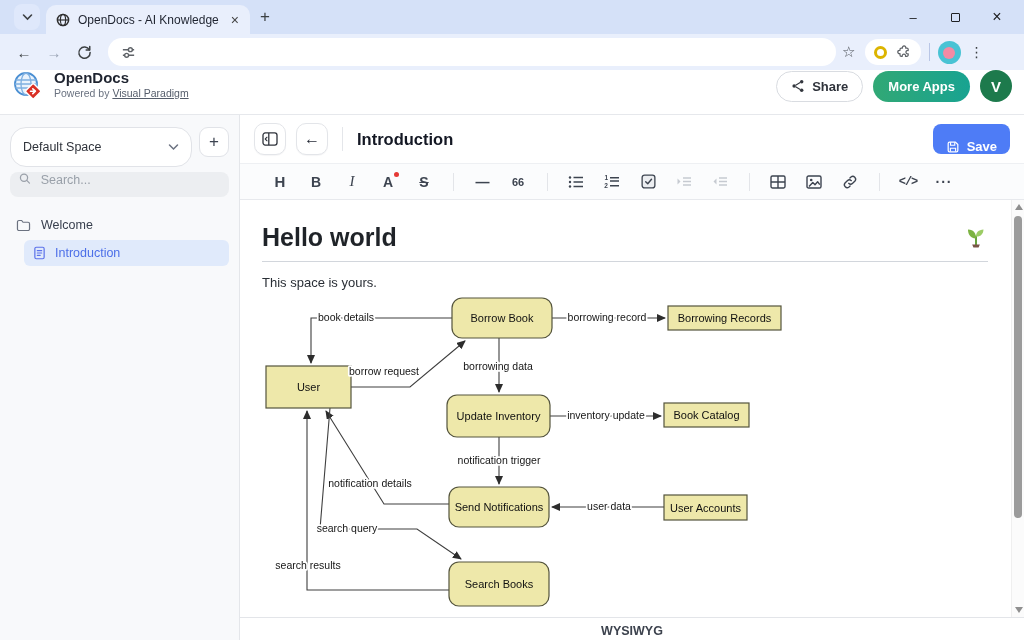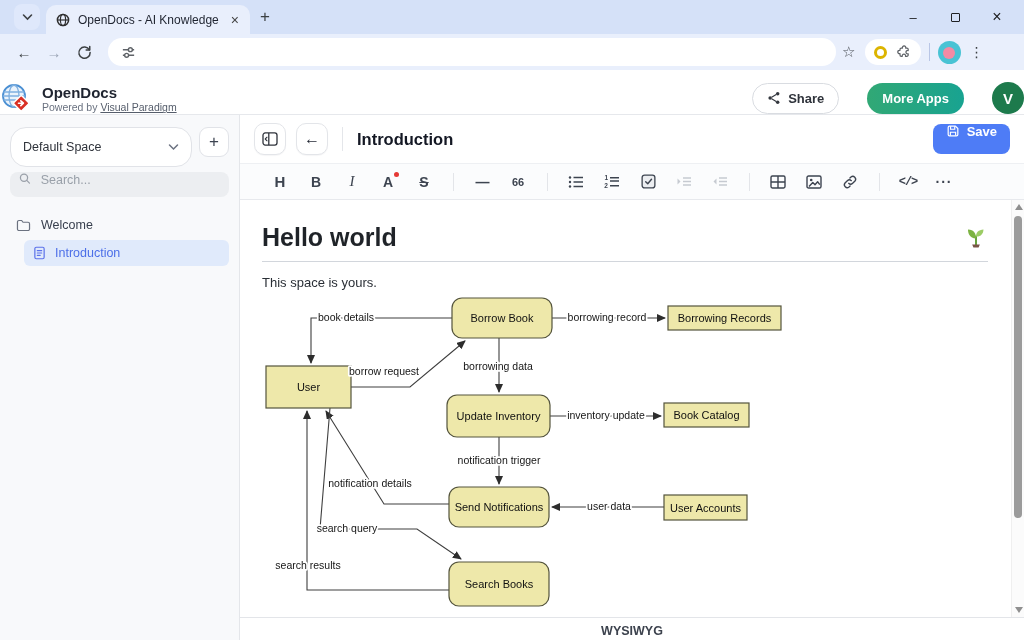--- a/index.html
+++ b/index.html
@@ -27,26 +27,26 @@
   .url-text{font-size:12.5px;color:#1d1f24;white-space:nowrap;overflow:hidden;}
   .star{font-size:15px;color:#4b5056;margin-left:4px;}
   .ext-pill{height:26px;border-radius:13px;background:#fff;display:flex;align-items:center;gap:9px;
             padding:0 9px;margin-left:8px;}
   .yellow-ring{width:13px;height:13px;border:3px solid #dcb400;border-radius:50%;}
   .vsep{width:1px;height:18px;background:#b9c6e6;margin:0 6px;}
   .profile-avatar{width:23px;height:23px;border-radius:50%;background:#49c3d4;position:relative;overflow:hidden;}
   .profile-avatar::after{content:"";position:absolute;left:5px;top:6px;width:12px;height:12px;border-radius:50%;background:#f48aa4;}
   .kebab{font-size:14px;color:#3c4043;padding:0 6px;}
   
-  .app-header{height:45px;background:#fff;border-bottom:1px solid #e6e8ec;display:flex;align-items:flex-end;
-              padding:0 0;gap:10px;}
+  .app-header{height:45px;background:#fff;border-bottom:1px solid #e6e8ec;display:flex;align-items:flex-start;
+              padding:0 12px;gap:10px;}
   .brand-name{font-size:15px;font-weight:700;color:#1f2430;line-height:1.1;}
   .powered{font-size:10.5px;color:#6a7280;line-height:1.2;}
   .powered a{color:#555d6b;text-decoration:underline;}
-  .hdr-right{margin-left:auto;display:flex;align-items:center;gap:28px;}
+  .hdr-right{margin-left:auto;display:flex;align-items:center;gap:10px;}
   .share-btn{height:31px;border:1px solid #d9dce1;border-radius:16px;background:#fff;display:flex;
              align-items:center;gap:7px;padding:0 14px;font-size:13px;font-weight:700;color:#2f333b;}
   .moreapps-btn{height:31px;border:none;border-radius:16px;background:linear-gradient(90deg,#31a875,#18a391);
              display:flex;align-items:center;padding:0 15px;font-size:13px;font-weight:700;color:#fff;}
   .v-avatar{width:32px;height:32px;border-radius:50%;background:#1d7a4c;color:#fff;font-weight:700;
             font-size:15px;display:flex;align-items:center;justify-content:center;}
   
   .app-body{display:flex;height:525px;}
   .sidebar{width:240px;background:#f8f9fb;border-right:1px solid #e4e6ea;padding:12px 10px;}
   .space-row{display:flex;gap:7px;}
@@ -66,21 +66,21 @@
             background:#e0eafb;border-radius:6px;color:#4c6fe8;font-size:12.5px;}
   
   .main{flex:1;display:flex;flex-direction:column;min-width:0;background:#fff;}
   .doc-header{height:48px;display:flex;align-items:center;padding:0 14px;gap:10px;}
   .icon-btn{width:32px;height:32px;border:1px solid #e3e5e9;border-radius:10px;background:#fff;
             display:flex;align-items:center;justify-content:center;color:#1f2430;font-size:16px;
             box-shadow:0 1px 1px rgba(20,24,40,.04);}
   .dh-sep{width:1px;height:24px;background:#e4e6ea;margin:0 4px;}
   .doc-title{font-size:16.5px;font-weight:700;color:#141824;}
   .save-btn{margin-left:auto;height:30px;background:#4e7cf6;border:none;border-radius:8px;color:#fff;
-            display:flex;align-items:flex-start;gap:7px;padding:0 13px;font-size:13px;font-weight:600;}
+            display:flex;align-items:flex-end;gap:7px;padding:0 13px;font-size:13px;font-weight:600;}
   .toolbar{height:37px;border-top:1px solid #eef0f3;border-bottom:1px solid #e7e9ed;background:#fbfcfd;
            display:flex;align-items:center;padding-left:22px;color:#3d4450;}
   .titem{width:36px;display:flex;align-items:center;justify-content:center;font-size:14px;}
   .titem.dis{color:#c6cad1;}
   .tb-h{font-size:15px;font-weight:600;}
   .tb-b{font-weight:800;font-size:14px;}
   .tb-i{font-style:italic;font-family:"Liberation Serif",serif;font-size:15px;}
   .tb-a{position:relative;font-size:14px;font-weight:600;}
   .tb-a i{position:absolute;top:-2px;right:-6px;width:5px;height:5px;border-radius:50%;background:#e53935;font-style:normal;}
   .tb-s{text-decoration:line-through;font-size:14px;font-weight:600;}

